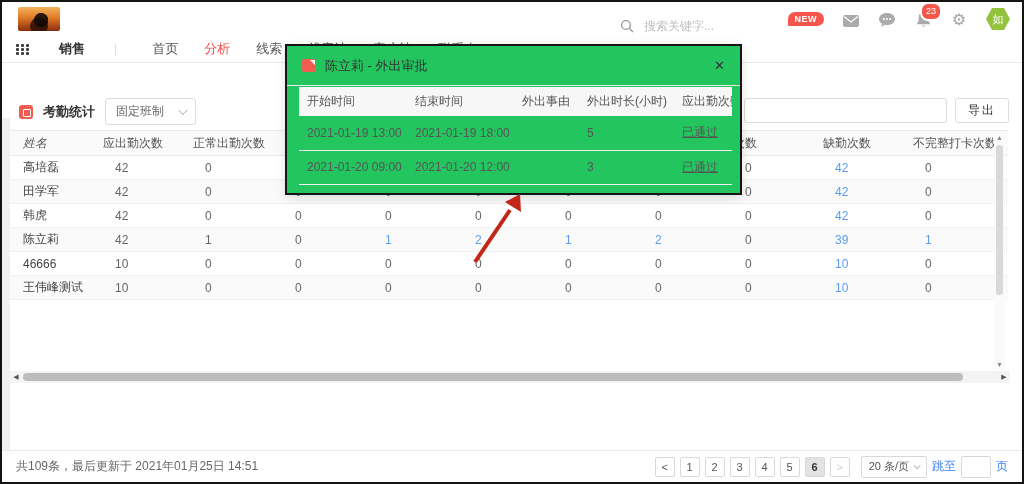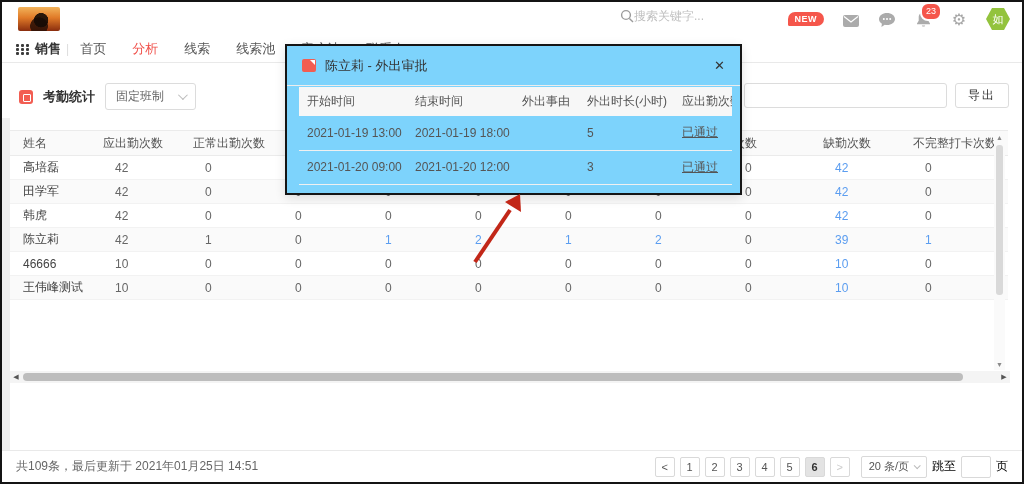--- a/index.html
+++ b/index.html
@@ -11,68 +11,68 @@
   }
   
   .topbar { position:absolute; left:0; top:0; width:100%; height:34px; background:#fff; }
   .logo {
     position:absolute; left:16px; top:5px; width:42px; height:24px; border-radius:2px;
     background:
       radial-gradient(circle at 55% 55%, rgba(20,10,5,.9) 0 26%, transparent 28%),
       radial-gradient(circle at 50% 80%, rgba(40,15,5,.85) 0 30%, transparent 32%),
       linear-gradient(180deg,#f2b35a 0%,#e07a28 45%,#8a2d0e 100%);
   }
-  .search { position:absolute; left:618px; top:7px; display:flex; align-items:center; gap:0; }
+  .search { position:absolute; left:618px; top:17px; display:flex; align-items:center; gap:10px; }
   .search svg { flex:none; }
   .search input { border:none; outline:none; width:130px; font-size:12px; color:#666;
     font-family:inherit; background:transparent; }
   .search input::placeholder { color:#bfbfbf; }
   .top-icons { position:absolute; right:12px; top:0; height:34px; display:flex; align-items:center; gap:18px; }
   .new-badge { background:var(--badge-red); color:#fff; font-size:9px; font-weight:bold;
     padding:2px 7px; border-radius:9px 9px 9px 2px; letter-spacing:.5px; }
   .ticon { width:18px; height:18px; display:flex; align-items:flex-end; justify-content:center; color:#a6a6a6; }
   .bell-wrap { position:relative; }
   .count-badge { position:absolute; top:-8px; right:-10px; background:var(--badge-red); color:#fff;
     font-size:9px; line-height:1; padding:3px 4px; border-radius:8px; border:2px solid #fff; }
   .gear-glyph { font-size:16px; color:#a6a6a6; line-height:1; }
   .avatar { width:24px; height:24px; background:var(--avatar-green); color:#fff; font-size:11px;
     display:flex; align-items:center; justify-content:center;
     clip-path:polygon(25% 4%,75% 4%,100% 50%,75% 96%,25% 96%,0% 50%); }
   
   .navbar { position:absolute; left:0; top:34px; width:100%; height:27px; background:#fff;
-    border-bottom:1px solid #e9e9e9; display:flex; align-items:center; padding:0 14px; gap:5px; }
+    border-bottom:1px solid #e9e9e9; display:flex; align-items:center; padding:0 14px; gap:29px; }
   .grid-icon { display:grid; grid-template-columns:repeat(3,4px); grid-gap:1px; }
   .grid-icon i { width:3px; height:3px; background:#3c3c3c; border-radius:1px; }
   .brand { font-size:13px; font-weight:bold; color:#333; }
   .nav-divider { color:#ddd; font-size:12px; }
   .nav-item { font-size:13px; color:#555; cursor:pointer; }
   .nav-item.active { color:var(--accent-red); }
   
-  .toolbar { position:absolute; left:0; top:81px; width:100%; height:28px; }
+  .toolbar { position:absolute; left:0; top:96px; width:100%; height:28px; }
   .toolbar-left { position:absolute; left:17px; top:0; display:flex; align-items:center; gap:10px; }
   .module-icon { position:relative; width:14px; height:14px; border-radius:3px; background:var(--icon-red); }
   .module-icon::after { content:""; position:absolute; left:4px; top:4px; width:6px; height:6px;
     border:1.5px solid #fff; border-radius:1px; }
   .page-title { font-size:13px; font-weight:bold; color:#333; }
   .shift-select { display:flex; align-items:center; gap:14px; border:1px solid #dcdcdc; border-radius:3px;
     padding:4px 10px; font-size:12px; color:#666; background:#fff; cursor:pointer; }
   .chev { width:7px; height:7px; border-right:1.5px solid #bbb; border-bottom:1.5px solid #bbb;
     transform:rotate(45deg) translateY(-2px); }
   .toolbar-right { position:absolute; right:13px; top:0; display:flex; align-items:center; gap:8px; }
   .filter-input { width:203px; height:25px; border:1px solid #dcdcdc; border-radius:3px; background:#fff;
     font-family:inherit; font-size:12px; padding:0 8px; outline:none; }
   .export-btn { height:25px; padding:0 12px; border:1px solid #dcdcdc; border-radius:3px; background:#fff;
     font-size:12px; color:#333; letter-spacing:2px; cursor:pointer; font-family:inherit; }
   
   .gutter { position:absolute; left:0; top:116px; width:8px; height:332px; background:#f1f1f1; }
   .table-wrap { position:absolute; left:8px; top:128px; width:1000px; }
   table.main { width:998px; border-collapse:collapse; table-layout:fixed; }
   table.main th { height:25px; background:#fafafa; border-top:1px solid #ebebeb; border-bottom:1px solid #ebebeb;
     font-weight:normal; font-size:12px; color:#555; text-align:left; padding-left:8px; white-space:nowrap; overflow:hidden; }
-  table.main th:first-child { padding-left:13px; }
+  table.main th:first-child { padding-left:13px;font-style:italic; }
   table.main td { height:24px; font-size:12px; color:#666; text-align:left; padding-left:20px;
     border-bottom:1px solid #f2f2f2; white-space:nowrap; overflow:hidden; }
   table.main td.name-cell { padding-left:13px; color:#444; }
   table.main tbody tr:nth-child(even) { background:#fafafa; }
   table.main td.link { color:var(--link-blue); cursor:pointer; }
   
   .vscroll { position:absolute; left:992px; top:130px; width:11px; height:238px; background:#fafafa; }
   .vscroll .arr { position:absolute; left:0; width:11px; height:11px; font-size:7px; color:#8a8a8a;
     display:flex; align-items:center; justify-content:center; }
   .vscroll .arr.up { top:0; } .vscroll .arr.down { bottom:0; }
@@ -87,25 +87,25 @@
     display:flex; align-items:center; justify-content:space-between; padding:0 14px; background:#fff; }
   .summary { font-size:12px; color:#666; }
   .pager { display:flex; align-items:center; gap:5px; }
   .pbtn { min-width:20px; height:20px; border:1px solid #d9d9d9; border-radius:2px; background:#fff;
     font-size:11px; color:#555; display:flex; align-items:center; justify-content:center; cursor:pointer; padding:0 4px; }
   .pbtn.active { background:#e3e3e3; font-weight:bold; color:#333; }
   .pbtn.disabled { color:#ccc; }
   .psize { height:22px; border:1px solid #d9d9d9; border-radius:2px; background:#fff; display:flex;
     align-items:center; gap:5px; padding:0 7px; font-size:11px; color:#555; cursor:pointer; margin-left:6px; }
   .psize .chev { transform:rotate(45deg) translateY(-1px); width:5px; height:5px; }
-  .jump-label,.jump-unit { font-size:12px; color:#000000; }
+  .jump-label,.jump-unit { font-size:12px; color:#3b82f6; }
   .jump-input { width:30px; height:22px; border:1px solid #d9d9d9; border-radius:2px; outline:none;
     font-family:inherit; font-size:12px; text-align:center; }
   
-  .modal { position:absolute; left:283px; top:42px; width:457px; height:151px; background:#7dd3fc;
+  .modal { position:absolute; left:283px; top:42px; width:457px; height:151px; background:#22c55e;
     border:2px solid #151515; z-index:40; box-shadow:0 3px 10px rgba(0,0,0,.12); }
   .modal-head { height:40px; display:flex; align-items:center; gap:9px; padding:0 15px;
     border-bottom:1px solid #ededed; }
   .modal-icon { position:relative; width:14px; height:13px; border-radius:2px; background:var(--icon-red); }
   .modal-icon::after { content:""; position:absolute; right:1px; top:1px; width:0; height:0;
     border-top:5px solid #fff; border-left:5px solid transparent; }
   .modal-title { font-size:13px; color:#333; }
   .modal-close { margin-left:auto; font-size:13px; color:#333; cursor:pointer; line-height:1; }
   .modal-body { padding:1px 12px 0 12px; }
   table.modal-table { width:100%; border-collapse:collapse; table-layout:fixed; }

